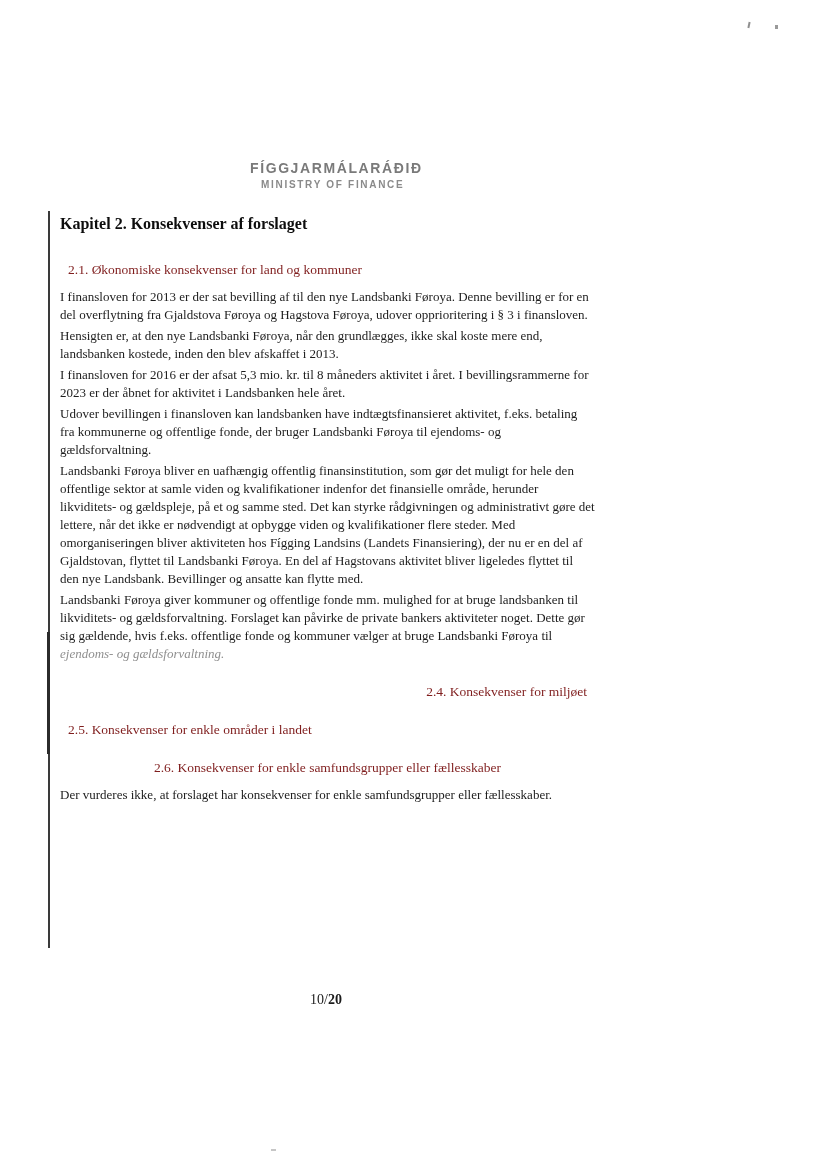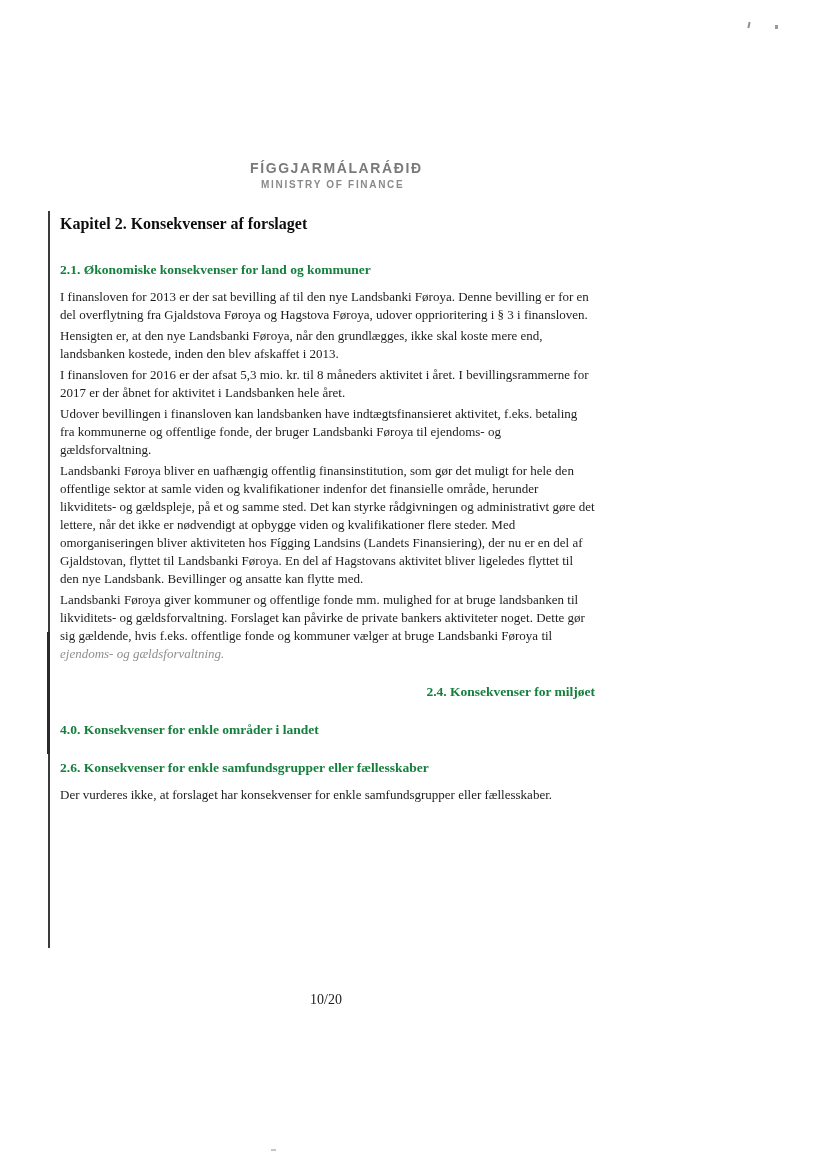--- a/index.html
+++ b/index.html
@@ -24,35 +24,35 @@
   }
   
   .vline { position: absolute; left: 48px; top: 211px; width: 2px; height: 737px; background: #3a3a3a; }
   .vline-bold { position: absolute; left: 47px; top: 632px; width: 3px; height: 122px; background: #2b2b2b; }
   
   .content {
     position: absolute; left: 60px; top: 215px; width: 535px;
     font-size: 13px; line-height: 18px; color: #1c1c1c;
   }
   .chapter { margin: 0; font-size: 16px; font-weight: bold; color: #0d0d0d; }
-  .content h2 { font-size: 13.5px; font-weight: bold; color: #15803d; margin: 0; }
+  .content h2 { font-size: 13.5px; font-weight: normal; color: #7f1d1d; margin: 8px; }
   .content p { margin: 0 0 3px 0; }
   .h21 { margin-top: 28px !important; margin-bottom: 9px !important; }
   .h22 { margin-top: 4px  !important; margin-bottom: 6px !important; }
   .h23 { margin-top: 12px !important; margin-bottom: 7px !important; }
   .h24 { margin-top: 20px !important; margin-bottom: 9px !important; text-align: right; }
   .h25 { margin-top: 20px !important; margin-bottom: 9px !important; }
-  .h26 { margin-top: 20px !important; margin-bottom: 9px !important; }
+  .h26 { margin-top: 20px !important; margin-bottom: 9px !important; text-align: center; }
   .faded { color: #8f8f8f; font-style: italic; }
   
   .footer {
     position: absolute; left: 310px; top: 992px;
     font-size: 14px; color: #1c1c1c;
   }
-  .footer .bold { font-weight: normal; }
+  .footer .bold { font-weight: bold; }
   
   .artifact { position: absolute; background: #8f8f8f; }
   .a1 { left: 748px; top: 22px; width: 2px; height: 6px; transform: rotate(12deg); }
   .a2 { left: 775px; top: 25px; width: 3px; height: 4px; background: #9a9a9a; }
   .a3 { left: 271px; top: 1149px; width: 5px; height: 2px; background: #c6c6c6; }
 </style>
 </head>
 <body>
 
 <div class="page">
@@ -68,30 +68,30 @@
   <div class="vline"></div>
   <div class="vline-bold"></div>
 
   <div class="content">
 
     <h1 class="chapter">Kapitel 2. Konsekvenser af forslaget</h1>
 
     <h2 class="h21">2.1. Økonomiske konsekvenser for land og kommuner</h2>
     <p>I finansloven for 2013 er der sat bevilling af til den nye Landsbanki Føroya. Denne bevilling er for en del overflytning fra Gjaldstova Føroya og Hagstova Føroya, udover opprioritering i § 3 i finansloven.</p>
     <p>Hensigten er, at den nye Landsbanki Føroya, når den grundlægges, ikke skal koste mere end, landsbanken kostede, inden den blev afskaffet i 2013.</p>
-    <p>I finansloven for 2016 er der afsat 5,3 mio. kr. til 8 måneders aktivitet i året. I bevillingsrammerne for 2017 er der åbnet for aktivitet i Landsbanken hele året.</p>
+    <p>I finansloven for 2016 er der afsat 5,3 mio. kr. til 8 måneders aktivitet i året. I bevillingsrammerne for 2023 er der åbnet for aktivitet i Landsbanken hele året.</p>
     <p>Udover bevillingen i finansloven kan landsbanken have indtægtsfinansieret aktivitet, f.eks. betaling fra kommunerne og offentlige fonde, der bruger Landsbanki Føroya til ejendoms- og gældsforvaltning.</p>
 
     <p>Landsbanki Føroya bliver en uafhængig offentlig finansinstitution, som gør det muligt for hele den offentlige sektor at samle viden og kvalifikationer indenfor det finansielle område, herunder likviditets- og gældspleje, på et og samme sted. Det kan styrke rådgivningen og administrativt gøre det lettere, når det ikke er nødvendigt at opbygge viden og kvalifikationer flere steder. Med omorganiseringen bliver aktiviteten hos Fígging Landsins (Landets Finansiering), der nu er en del af Gjaldstovan, flyttet til Landsbanki Føroya. En del af Hagstovans aktivitet bliver ligeledes flyttet til den nye Landsbank. Bevillinger og ansatte kan flytte med.</p>
 
     <p><span>Landsbanki Føroya giver kommuner og offentlige fonde mm. mulighed for at bruge landsbanken til likviditets- og gældsforvaltning. Forslaget kan påvirke de private bankers aktiviteter noget. Dette gør sig gældende, hvis f.eks. offentlige fonde og kommuner vælger at bruge Landsbanki Føroya til</span> <span class="faded">ejendoms- og gældsforvaltning.</span></p>
 
     <h2 class="h24">2.4. Konsekvenser for miljøet</h2>
 
-    <h2 class="h25">4.0. Konsekvenser for enkle områder i landet</h2>
+    <h2 class="h25">2.5. Konsekvenser for enkle områder i landet</h2>
 
     <h2 class="h26">2.6. Konsekvenser for enkle samfundsgrupper eller fællesskaber</h2>
     <p>Der vurderes ikke, at forslaget har konsekvenser for enkle samfundsgrupper eller fællesskaber.</p>
 
   </div>
 
   <div class="footer">
     <span>10/</span><span class="bold">20</span>
   </div>
 

